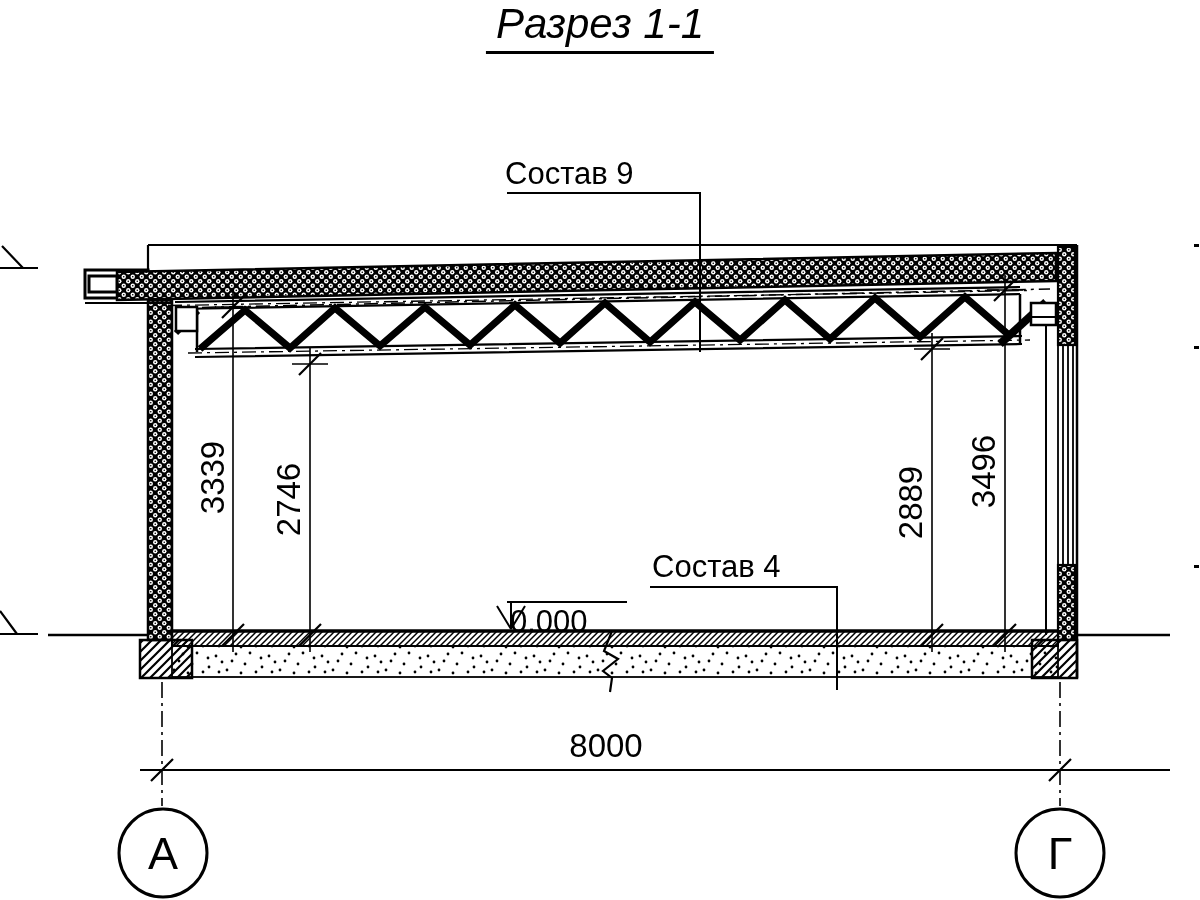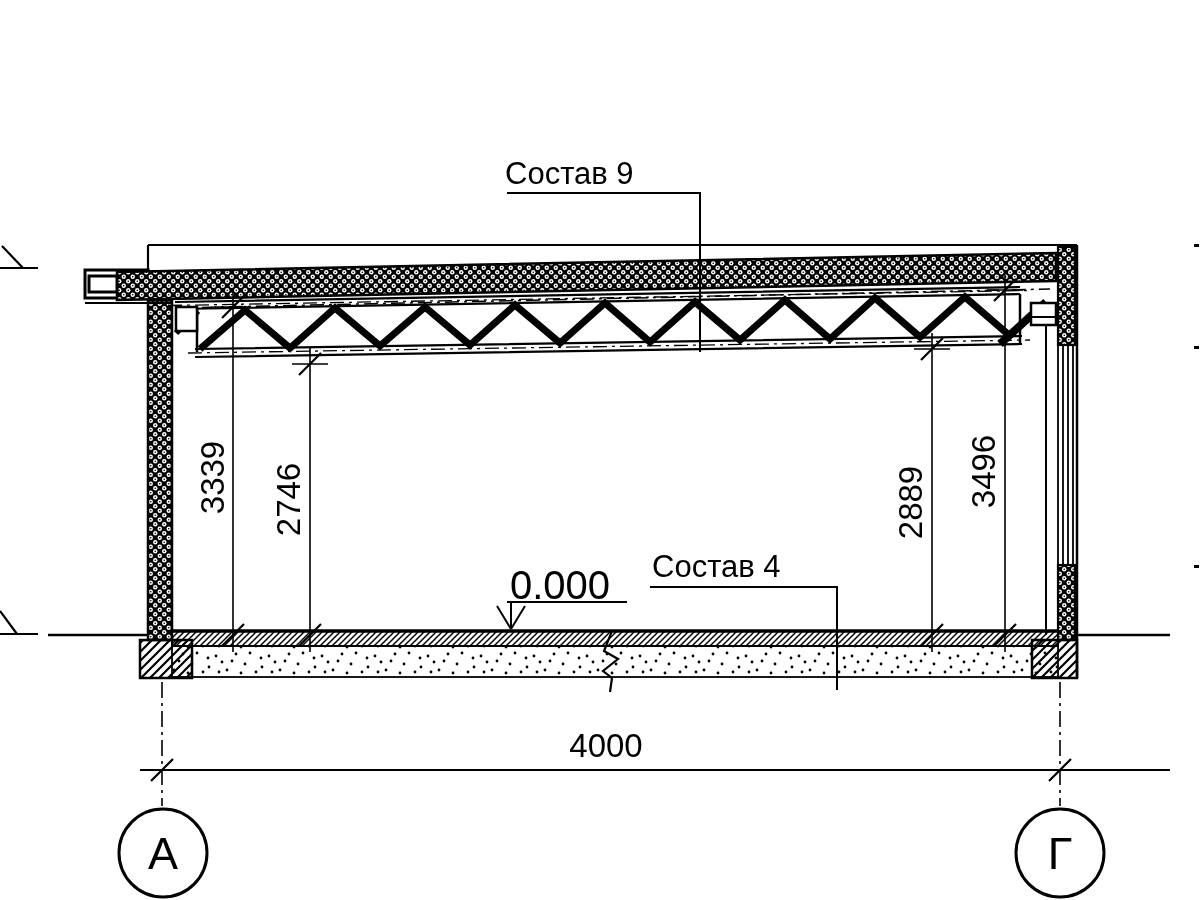--- a/index.html
+++ b/index.html
@@ -3,21 +3,21 @@
 <meta charset="utf-8">
 <style>
   html,body{margin:0;padding:0;background:#ffffff;}
   #drawing{position:relative;width:1200px;height:900px;background:#ffffff;overflow:hidden;
            font-family:"Liberation Sans",sans-serif;color:#000;}
   #drawing svg{position:absolute;left:0;top:0;}
   .lbl{position:absolute;white-space:nowrap;color:#000;line-height:1;}
   .title{left:50%;top:3px;transform:translateX(-50%);font-size:42px;font-style:italic;
          border-bottom:3px solid #000;padding:0 10px 6px 10px;}
   .callout{font-size:31px;}
-  .level{font-size:40px;}
+  .level{font-size:31px;margin-top:41px;}
   .dim-v{width:120px;text-align:center;font-size:33px;transform:rotate(-90deg);}
   .dim-h{width:120px;text-align:center;font-size:33px;}
   .axis-letter{width:60px;text-align:center;font-size:45px;}
 </style>
 </head>
 <body>
 
 <div id="drawing">
 
   <svg width="1200" height="900" viewBox="0 0 1200 900">
@@ -120,28 +120,29 @@
 
     <g stroke="#000" fill="none">
       <path d="M140,770 H1170" stroke-width="2"></path>
       <path d="M151,781 L173,759 M1049,781 L1071,759" stroke-width="2.2"></path>
       <path d="M162,682 V806 M1060,682 V806" stroke-width="1.6" stroke-dasharray="16 5 3 5"></path>
       <circle cx="163" cy="853" r="44" stroke-width="3"></circle>
       <circle cx="1060" cy="853" r="44" stroke-width="3"></circle>
     </g>
   </svg>
 
+  <div class="lbl title">Разрез 1-1</div>
 
   <div class="lbl callout" style="left:505px;top:158px;">Состав 9</div>
   <div class="lbl callout" style="left:652px;top:551px;">Состав 4</div>
   <div class="lbl level" style="left:510px;top:565px;">0.000</div>
 
   <div class="lbl dim-v" style="left:152px;top:461px;">3339</div>
   <div class="lbl dim-v" style="left:228px;top:483px;">2746</div>
   <div class="lbl dim-v" style="left:850px;top:486px;">2889</div>
   <div class="lbl dim-v" style="left:923px;top:455px;">3496</div>
 
-  <div class="lbl dim-h" style="left:546px;top:729px;">4000</div>
+  <div class="lbl dim-h" style="left:546px;top:729px;">8000</div>
 
   <div class="lbl axis-letter" style="left:133px;top:831px;">А</div>
   <div class="lbl axis-letter" style="left:1030px;top:831px;">Г</div>
 
 </div>
 
 </body></html>

